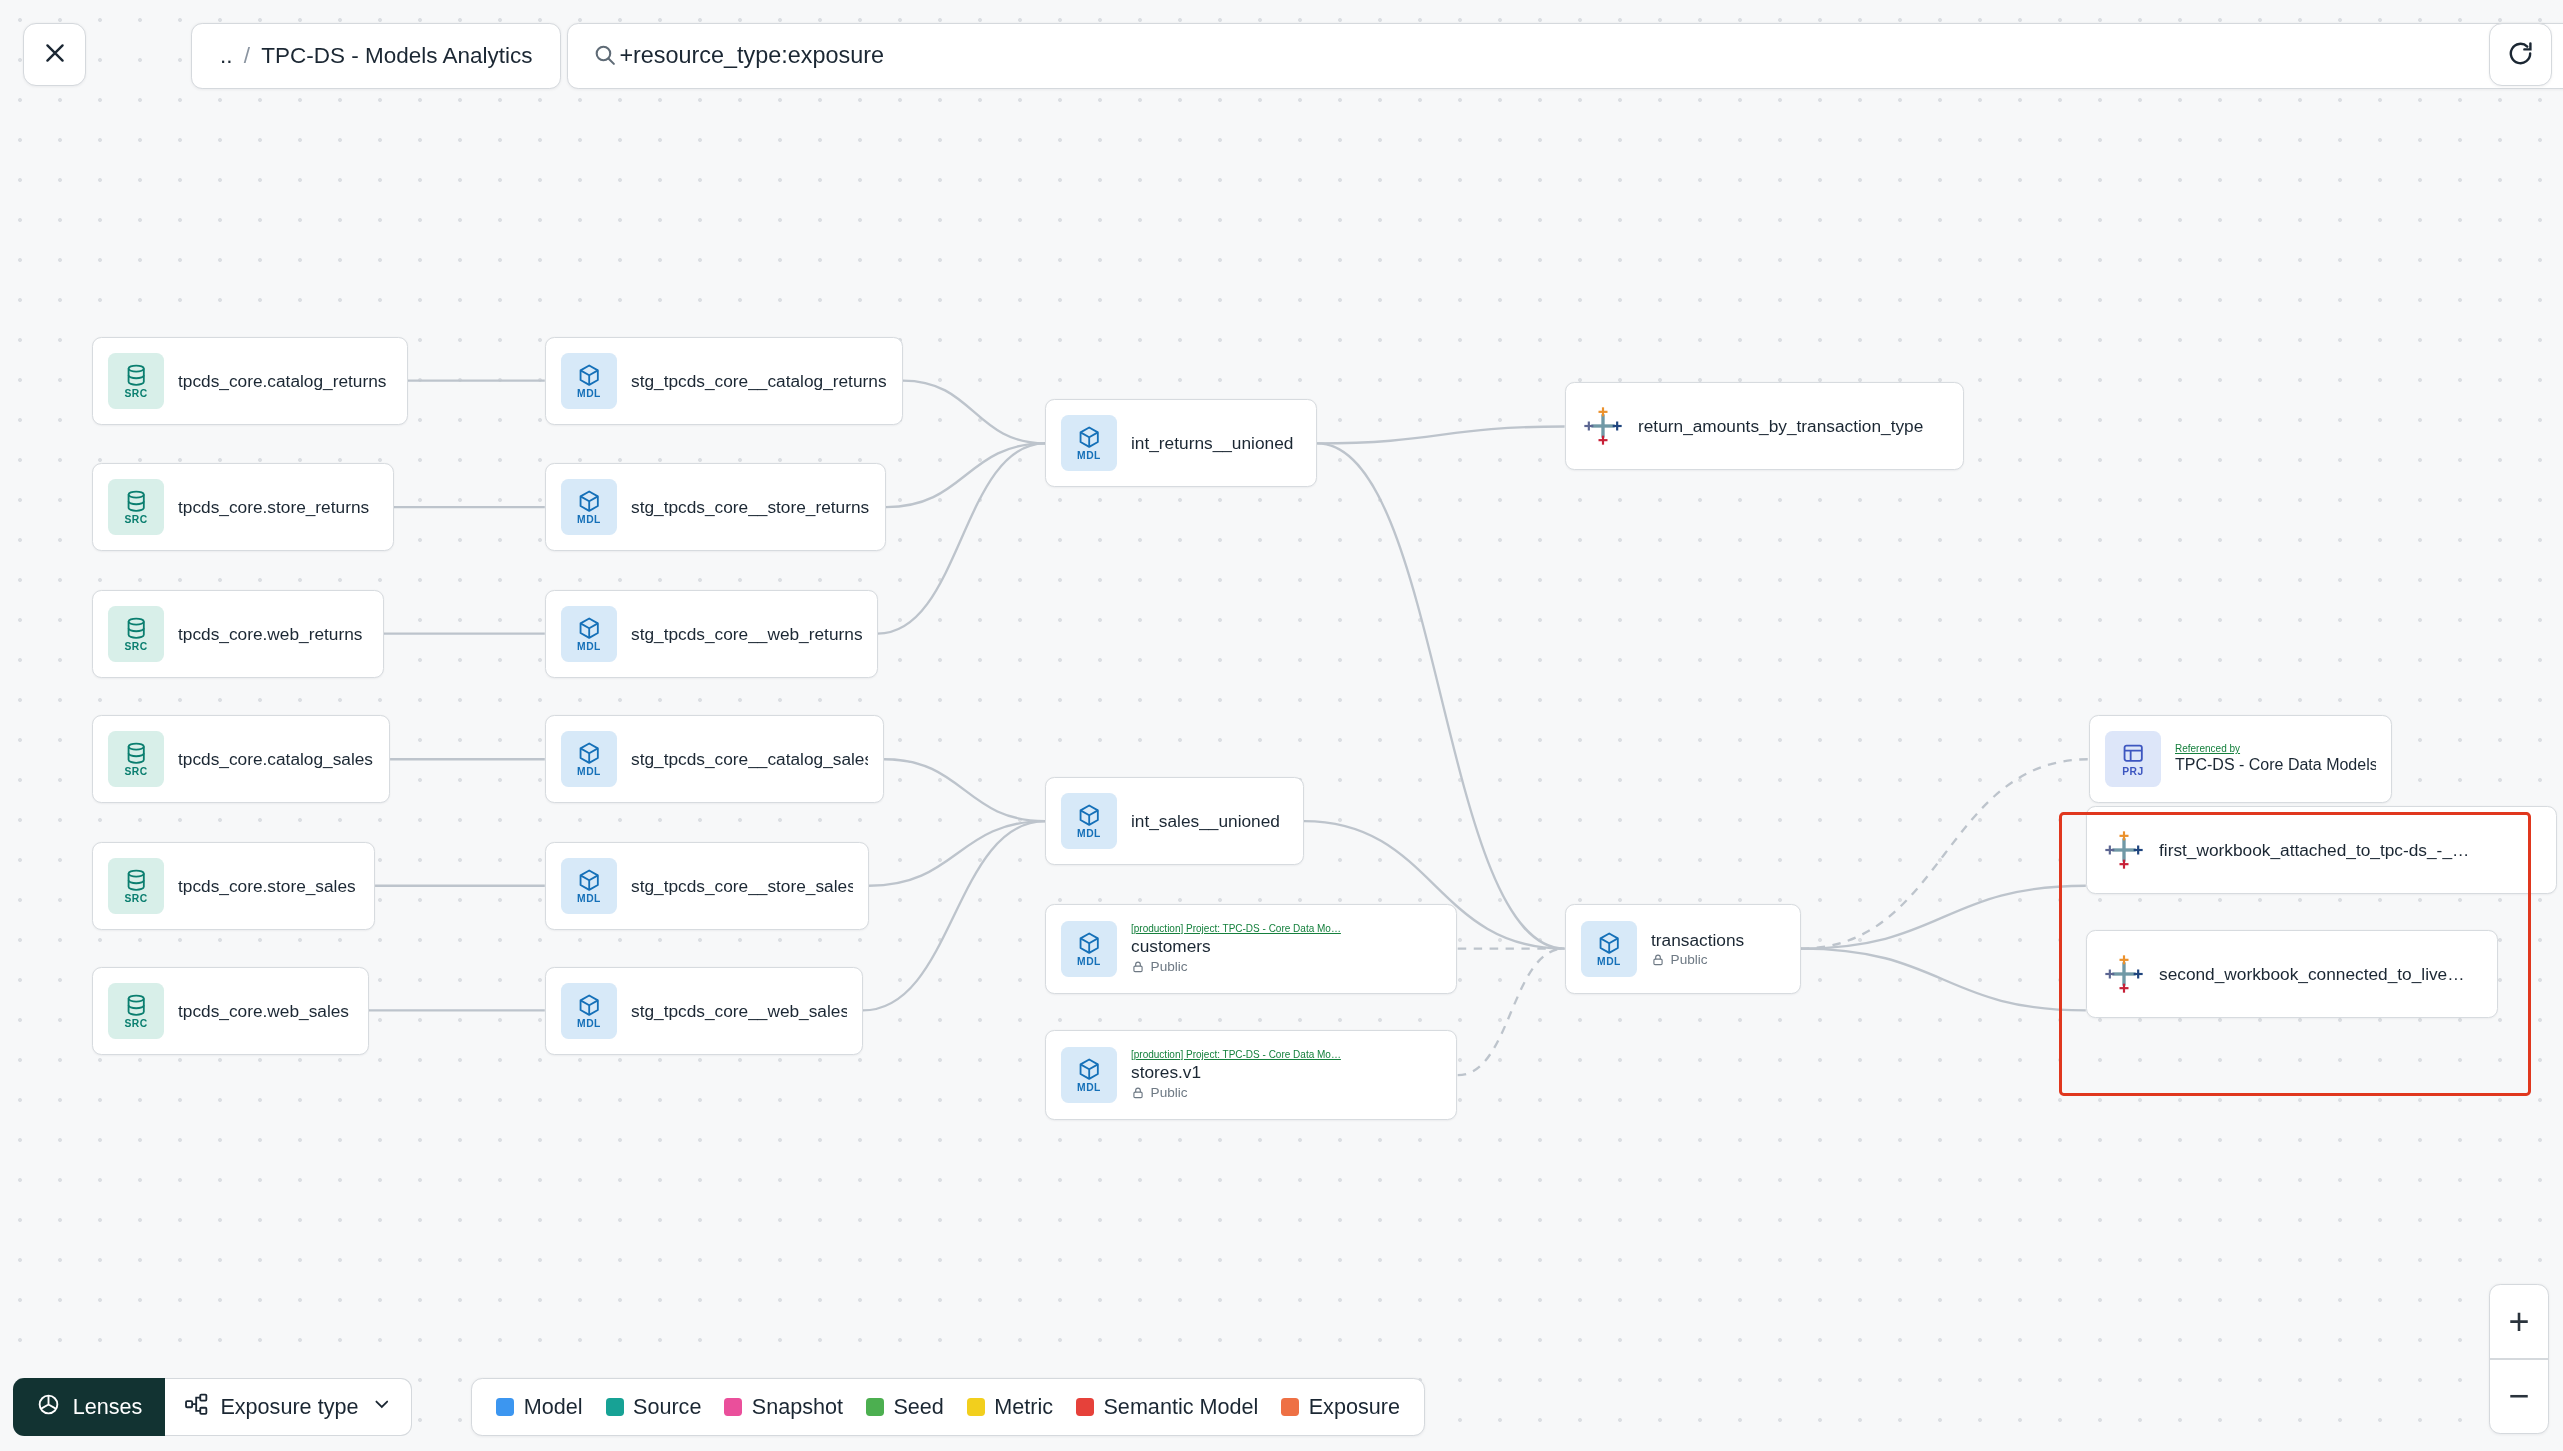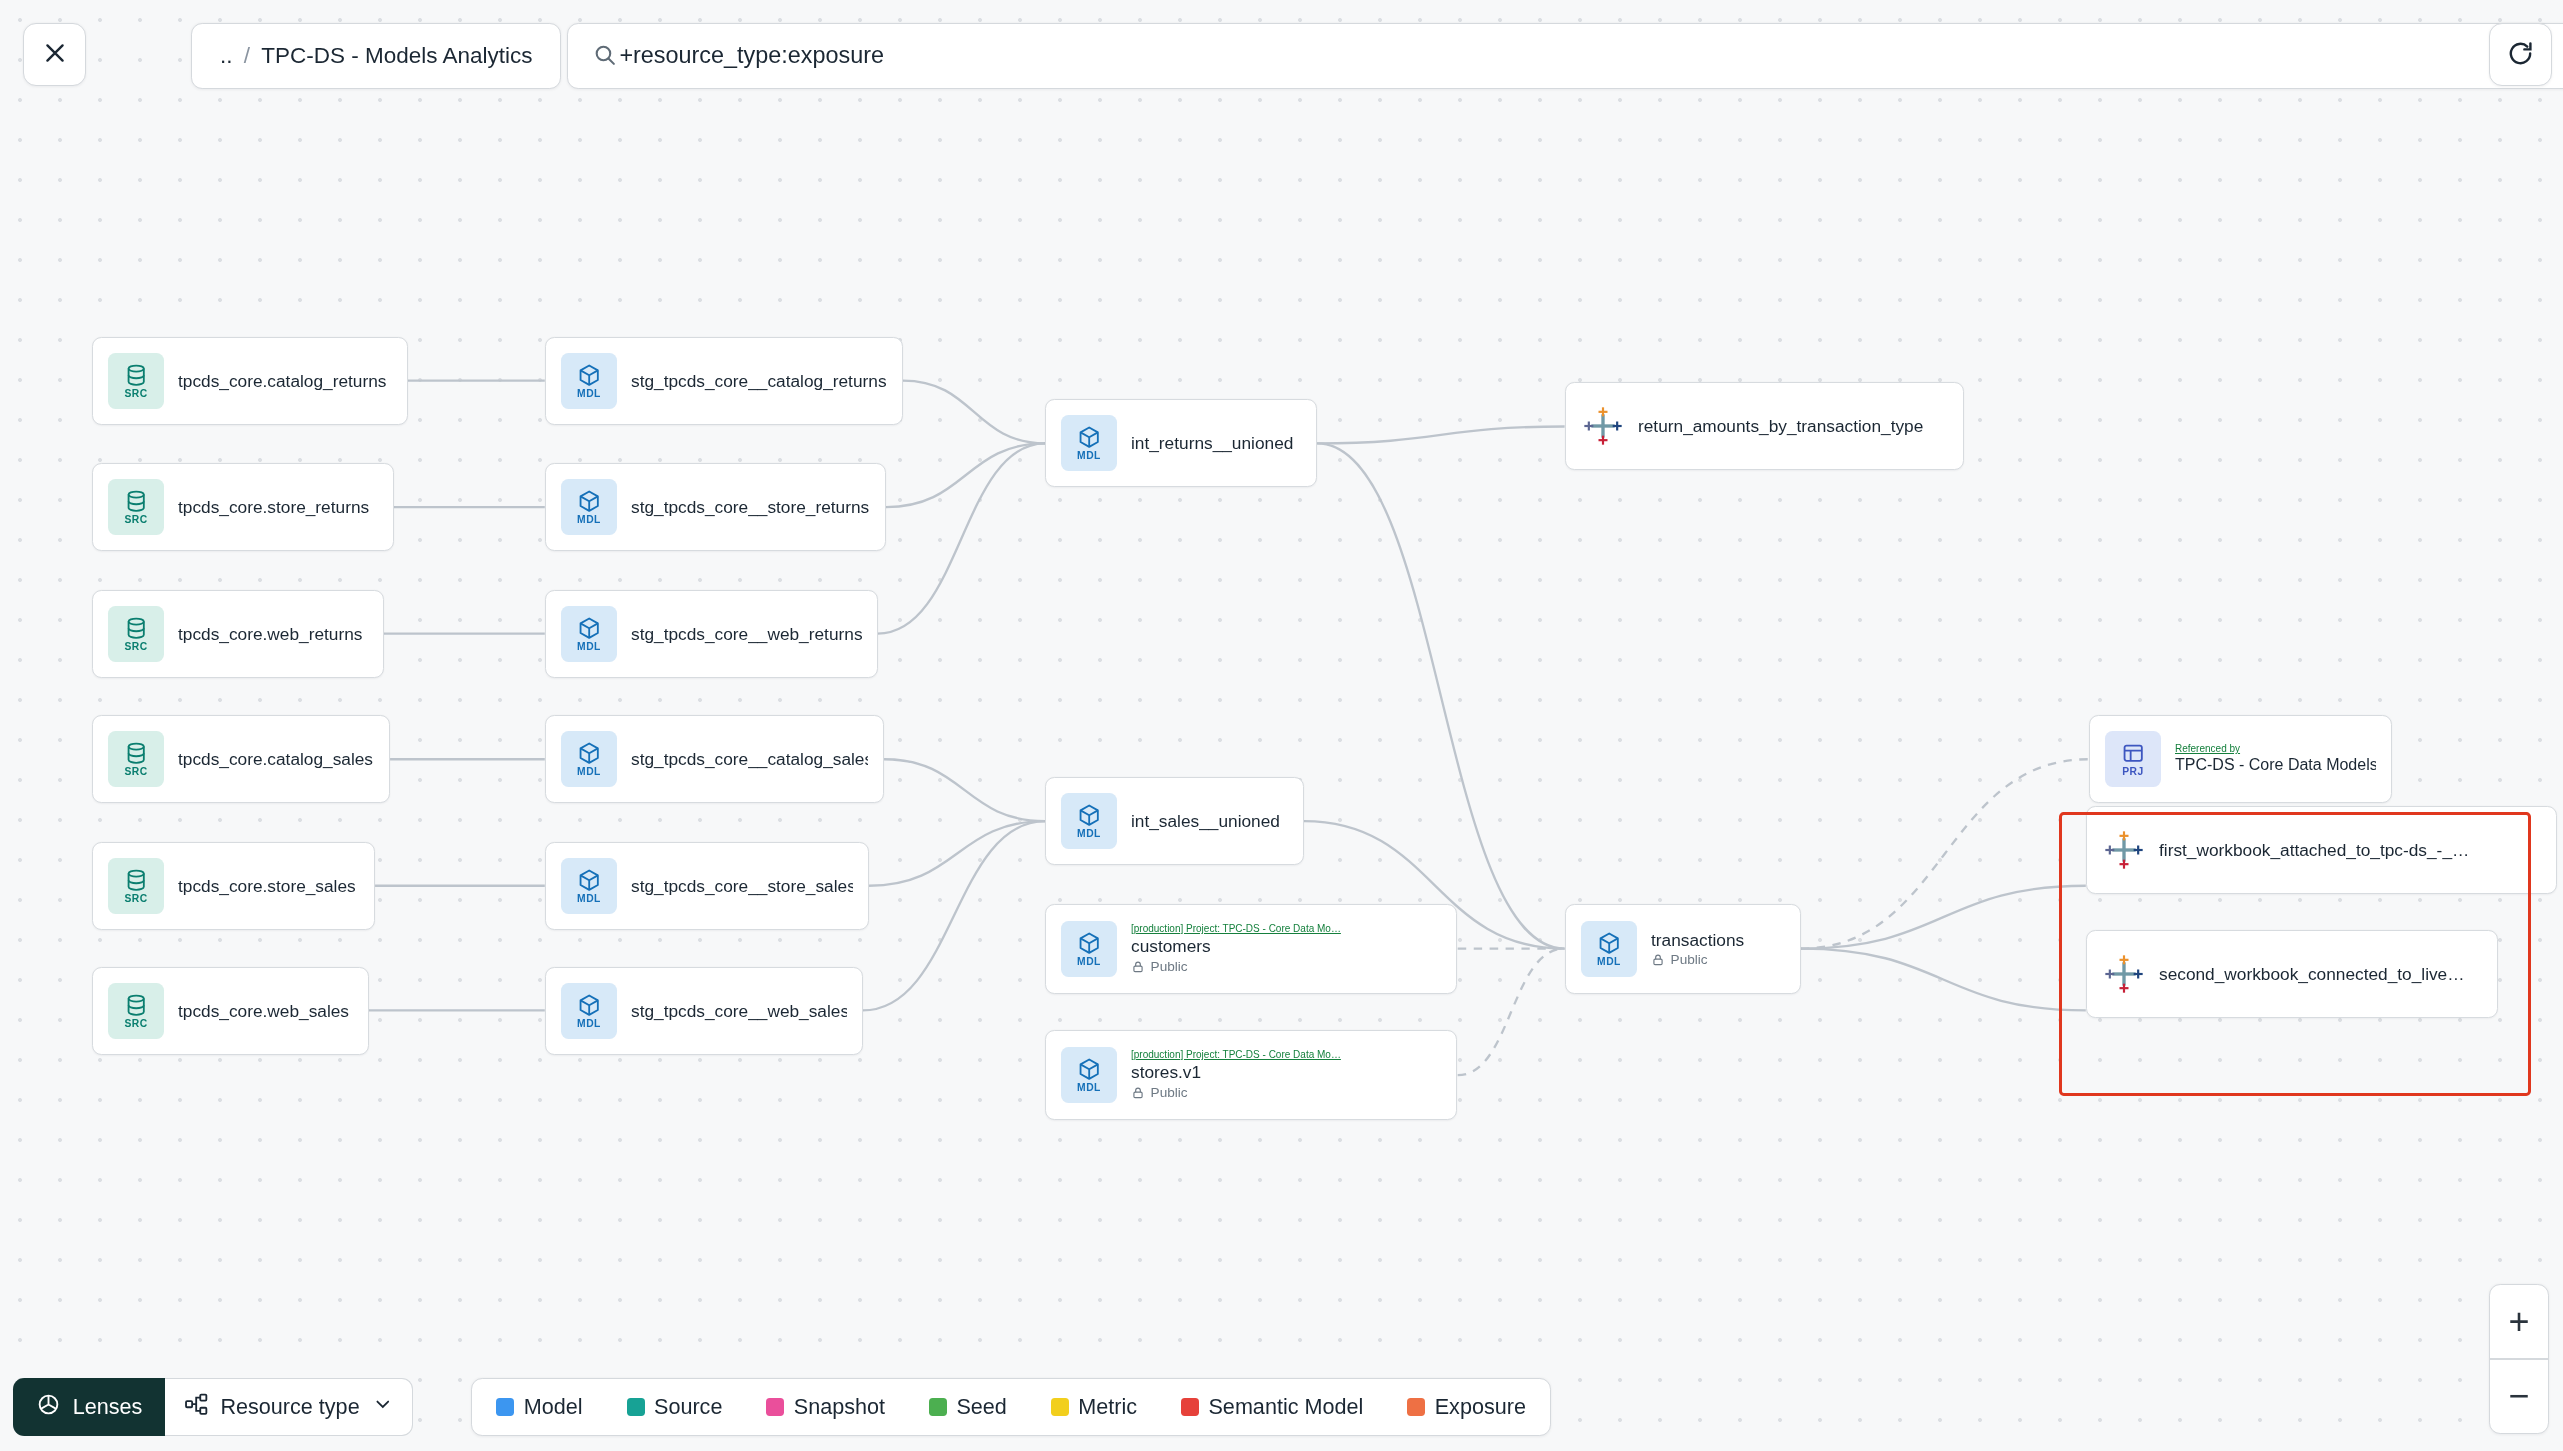--- a/index.html
+++ b/index.html
@@ -45,21 +45,21 @@
   .node-meta{font-size:10px;color:#15803d;white-space:nowrap;overflow:hidden;text-decoration:underline;}
   .node-vis{display:flex;align-items:center;gap:5.6px;font-size:13.6px;color:#6e7984;}
   .node-vis svg{display:block;}
 
   
   #lens-group{position:absolute;left:13px;top:1378px;height:58px;display:flex;z-index:5;}
   #lenses-btn{display:flex;align-items:center;gap:12.2px;padding:0 22.5px;background:var(--c-lenses_bg);color:#fff;
     border-radius:11.2px 0 0 11.2px;font-size:21.6px;cursor:pointer;}
   #resource-type-btn{display:flex;align-items:center;gap:12.2px;padding:0 19px;background:#fff;border:1.4px solid #d5d9dd;border-left:none;
     border-radius:0 11.2px 11.2px 0;font-size:21.6px;cursor:pointer;box-sizing:border-box;}
-  #legend{position:absolute;left:471px;top:1378px;height:58px;display:flex;align-items:center;gap:44px;padding:0 24.4px;font-size:21.6px;z-index:5;}
+  #legend{position:absolute;left:471px;top:1378px;height:58px;display:flex;align-items:center;gap:23px;padding:0 24.4px;font-size:21.6px;z-index:5;}
   .legend-item{display:flex;align-items:center;gap:9.4px;}
   .legend-swatch{width:18px;height:18px;border-radius:3.7px;flex:0 0 auto;}
 
   
   #zoom{position:absolute;left:2489px;top:1284px;width:60px;height:150px;display:flex;flex-direction:column;z-index:5;padding:0;}
   #zoom button{flex:1;border:none;background:transparent;font-family:inherit;font-size:36px;color:#2a333c;cursor:pointer;line-height:1;}
   #zoom .divider{height:1.4px;background:#d5d9dd;}
 </style>
 </head>
 <body>
@@ -453,21 +453,21 @@
   </div>
   <div id="resource-type-btn">
     <span>
       <svg width="24.4" height="24.4" viewBox="0 0 24 24" fill="none" stroke="#1b2733" stroke-width="1.8">
           <rect x="2" y="9" width="6" height="6" rx="1"></rect>
           <rect x="16" y="2.5" width="6" height="6" rx="1"></rect>
           <rect x="16" y="15.5" width="6" height="6" rx="1"></rect>
           <path d="M8 12h4M12 12V5.5h4M12 12v6.5h4"></path>
         </svg>
     </span>
-    <span>Resource type</span>
+    <span>Exposure type</span>
     <span>
       <svg width="21.6" height="21.6" viewBox="0 0 24 24" fill="none" stroke="#1b2733" stroke-width="2" stroke-linecap="round">
           <path d="M6 9.5l6 6 6-6"></path>
         </svg>
     </span>
   </div>
 </div>
 
 <div id="legend" class="box">
     <span class="legend-item">

